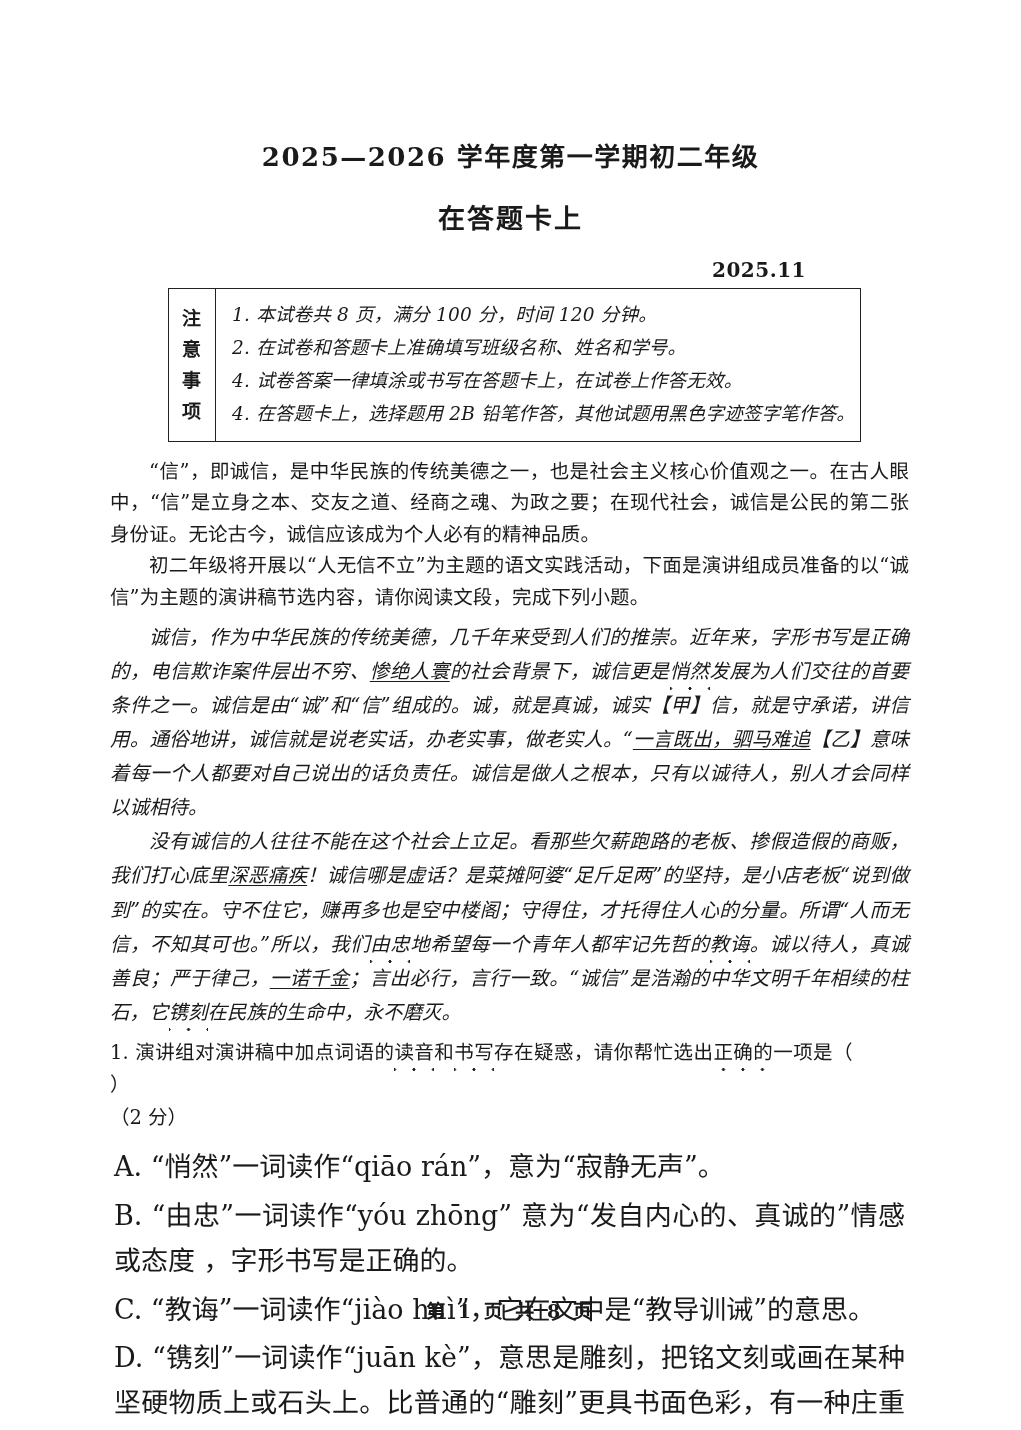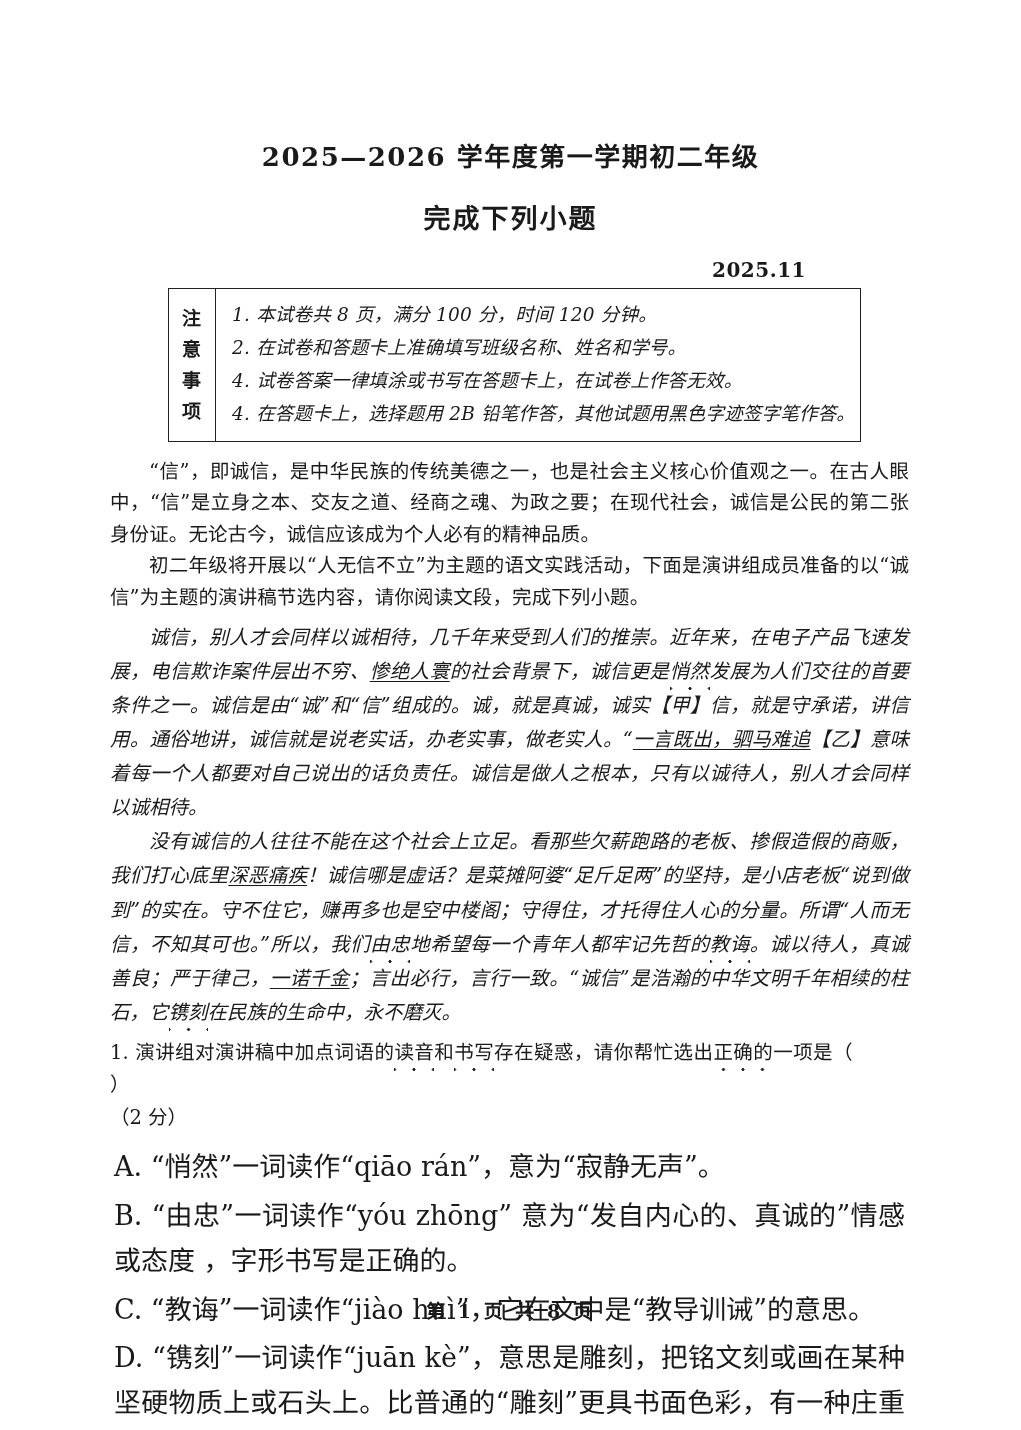--- a/index.html
+++ b/index.html
@@ -200,21 +200,21 @@
     font-weight: 700;
     letter-spacing: 3px;
   }
 </style>
 </head>
 <body>
 
 <div class="page">
 
   <h1 class="doc-title-1">2025—2026 学年度第一学期初二年级</h1>
-  <h2 class="doc-title-2">完成下列小题</h2>
+  <h2 class="doc-title-2">在答题卡上</h2>
   <div class="doc-date">2025.11</div>
 
 
   <div class="notice-box">
     <div class="notice-label">
       <span>注</span>
       <span>意</span>
       <span>事</span>
       <span>项</span>
     </div>
@@ -229,21 +229,21 @@
   </div>
 
   <div class="body-area">
 
 
     <p class="para indent">“信”，即诚信，是中华民族的传统美德之一，也是社会主义核心价值观之一。在古人眼中，“信”是立身之本、交友之道、经商之魂、为政之要；在现代社会，诚信是公民的第二张身份证。无论古今，诚信应该成为个人必有的精神品质。</p>
     <p class="para indent">初二年级将开展以“人无信不立”为主题的语文实践活动，下面是演讲组成员准备的以“诚信”为主题的演讲稿节选内容，请你阅读文段，完成下列小题。</p>
 
     <div class="spacer-sm"></div>
 
-    <p class="passage indent"><span>诚信，别人才会同样以诚相待，几千年来受到人们的推崇。近年来，在电子产品飞速发展，电信欺诈案件层出不穷、</span><span class="u">惨绝人寰</span><span>的社会背景下，诚信更是</span><span class="dotted">悄然</span><span>发展为人们交往的首要条件之一。诚信是由“诚”和“信”组成的。诚，就是真诚，诚实【甲】信，就是守承诺，讲信用。通俗地讲，诚信就是说老实话，办老实事，做老实人。“</span><span class="u">一言既出，驷马难追</span><span>【乙】意味着每一个人都要对自己说出的话负责任。诚信是做人之根本，只有以诚待人，别人才会同样以诚相待。</span></p>
+    <p class="passage indent"><span>诚信，作为中华民族的传统美德，几千年来受到人们的推崇。近年来，字形书写是正确的，电信欺诈案件层出不穷、</span><span class="u">惨绝人寰</span><span>的社会背景下，诚信更是</span><span class="dotted">悄然</span><span>发展为人们交往的首要条件之一。诚信是由“诚”和“信”组成的。诚，就是真诚，诚实【甲】信，就是守承诺，讲信用。通俗地讲，诚信就是说老实话，办老实事，做老实人。“</span><span class="u">一言既出，驷马难追</span><span>【乙】意味着每一个人都要对自己说出的话负责任。诚信是做人之根本，只有以诚待人，别人才会同样以诚相待。</span></p>
 
     <p class="passage indent"><span>没有诚信的人往往不能在这个社会上立足。看那些欠薪跑路的老板、掺假造假的商贩，我们打心底里</span><span class="u">深恶痛疾</span><span>！诚信哪是虚话？是菜摊阿婆“足斤足两”的坚持，是小店老板“说到做到”的实在。守不住它，赚再多也是空中楼阁；守得住，才托得住人心的分量。所谓“人而无信，不知其可也。”所以，我们</span><span class="dotted">由忠</span><span>地希望每一个青年人都牢记先哲的</span><span class="dotted">教诲</span><span>。诚以待人，真诚善良；严于律己，</span><span class="u">一诺千金</span><span>；言出必行，言行一致。“诚信”是浩瀚的中华文明千年相续的柱石，它</span><span class="dotted">镌刻</span><span>在民族的生命中，永不磨灭。</span></p>
 
     <div class="spacer-sm"></div>
 
     <p class="q-line"><span>1. 演讲组对演讲稿中加点词语的</span><span class="dotted">读音</span><span>和</span><span class="dotted">书写</span><span>存在疑惑，请你帮忙选出</span><span class="dotted">正确的</span><span>一项是（</span><span class="blank-paren"></span><span>）</span></p>
     <p class="q-line">（2 分）</p>
 
     <div class="spacer-sm"></div>
 

